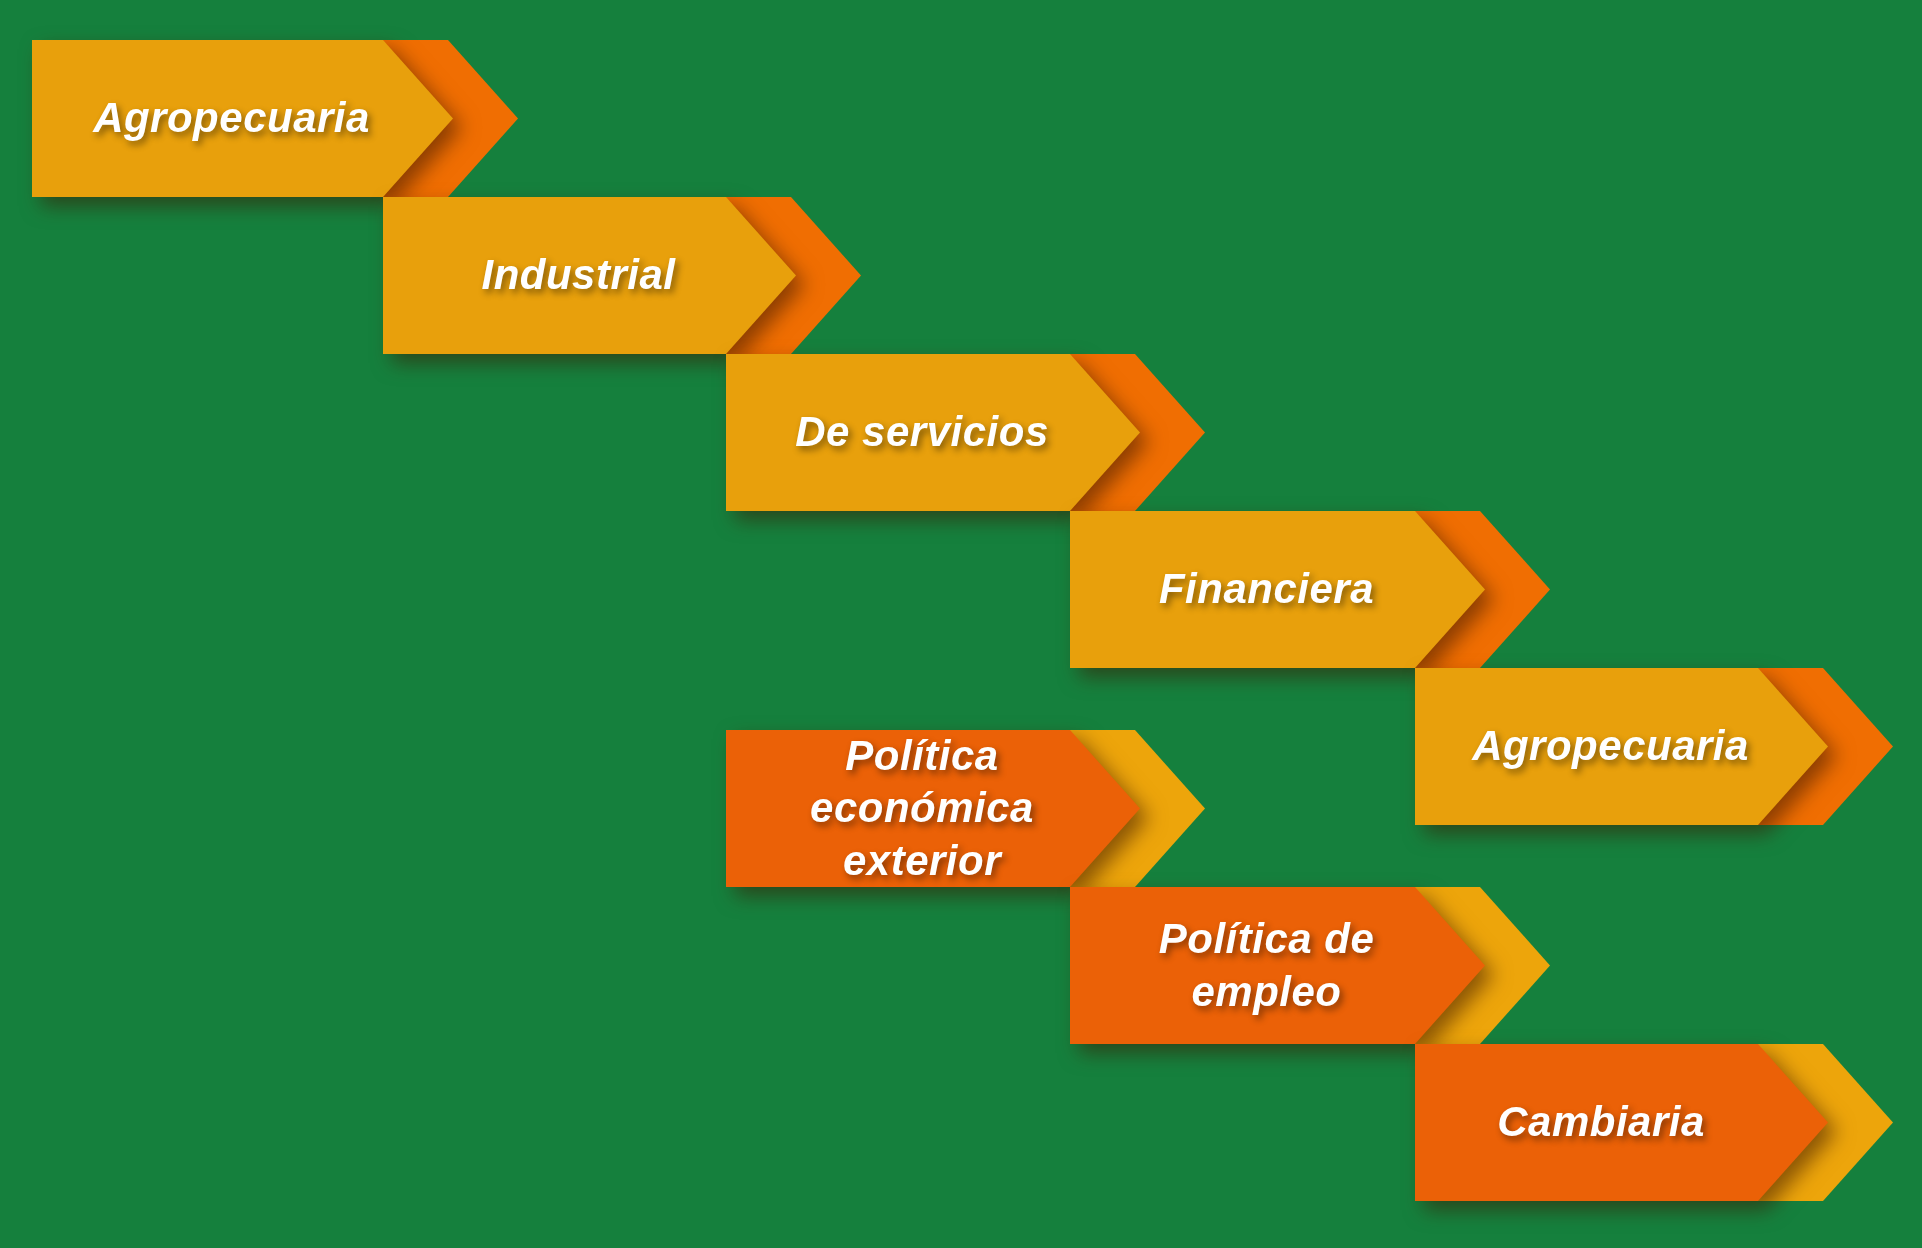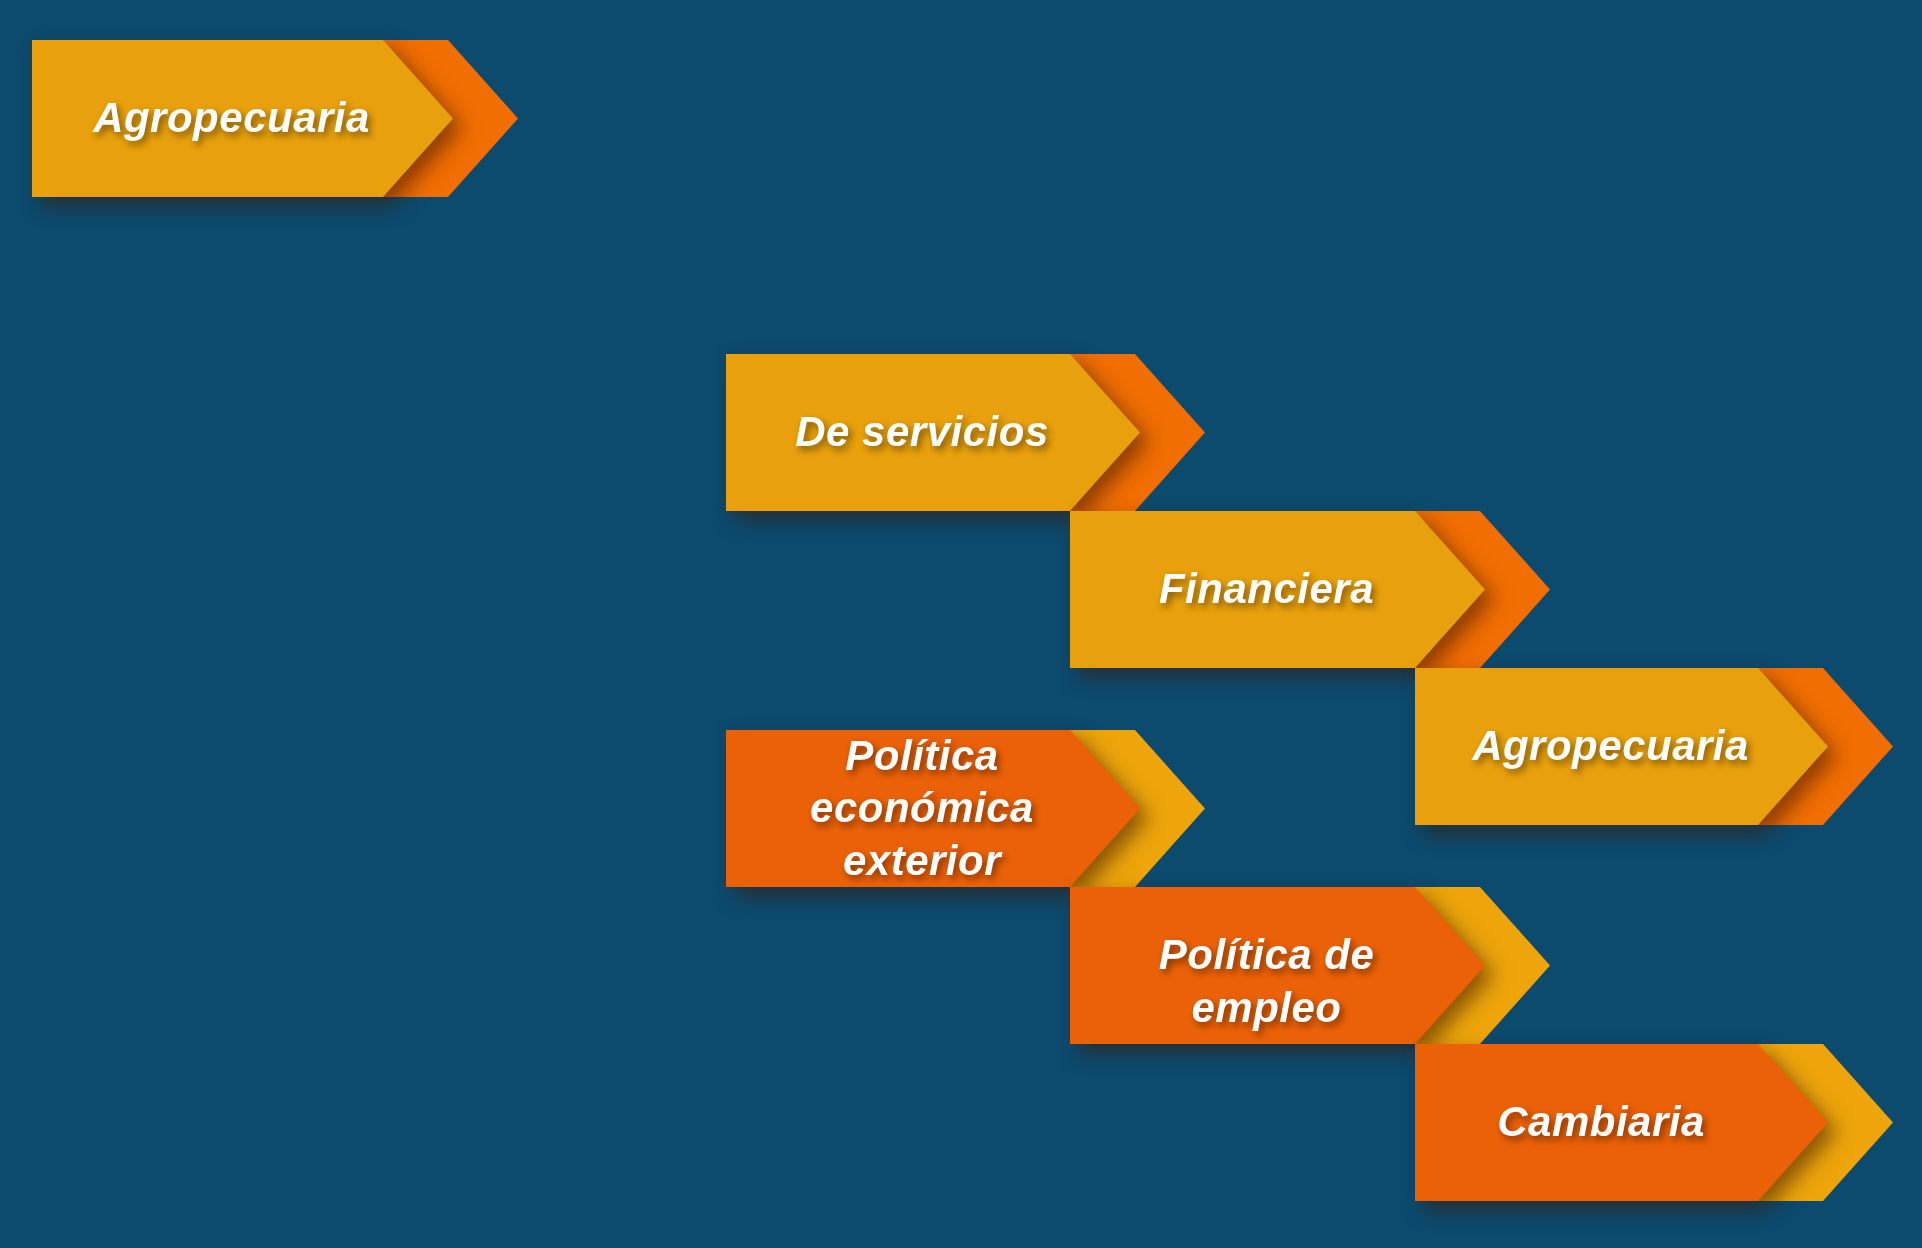--- a/index.html
+++ b/index.html
@@ -54,27 +54,34 @@
     line-height: 1.25;
     letter-spacing: 0.5px;
     text-shadow: 3px 4px 7px rgba(0, 0, 0, 0.45);
     padding: 0 26px;
     box-sizing: border-box;
   }
 </style>
 </head>
 <body>
 
-<div id="diagram-canvas" style="background: #0c4a6e;">
+<div id="diagram-canvas" style="background: #15803d;">
     <div class="banner" style="left: 32px; top: 40px; width: 486px; height: 157px;">
       <div class="chevron-back" style="background: rgb(240, 110, 2); clip-path: polygon(65px 0px, 416px 0px, 486px 78.5px, 416px 157px, 65px 157px);"></div>
       <div class="arrow-wrap">
         <div class="arrow-front" style="background: rgb(232, 160, 12); clip-path: polygon(0px 0px, 351px 0px, 421px 78.5px, 351px 157px, 0px 157px);"></div>
       </div>
       <div class="banner-label" style="width: 399px;">Agropecuaria</div>
+    </div>
+    <div class="banner" style="left: 383px; top: 197px; width: 478px; height: 157px;">
+      <div class="chevron-back" style="background: rgb(240, 110, 2); clip-path: polygon(65px 0px, 408px 0px, 478px 78.5px, 408px 157px, 65px 157px);"></div>
+      <div class="arrow-wrap">
+        <div class="arrow-front" style="background: rgb(232, 160, 12); clip-path: polygon(0px 0px, 343px 0px, 413px 78.5px, 343px 157px, 0px 157px);"></div>
+      </div>
+      <div class="banner-label" style="width: 391px;">Industrial</div>
     </div>
     <div class="banner" style="left: 726px; top: 354px; width: 479px; height: 157px; padding-left: 44px;">
       <div class="chevron-back" style="background: rgb(240, 110, 2); clip-path: polygon(65px 0px, 409px 0px, 479px 78.5px, 409px 157px, 65px 157px);"></div>
       <div class="arrow-wrap">
         <div class="arrow-front" style="background: rgb(232, 160, 12); clip-path: polygon(0px 0px, 344px 0px, 414px 78.5px, 344px 157px, 0px 157px);"></div>
       </div>
       <div class="banner-label" style="width: 392px;">De servicios</div>
     </div>
     <div class="banner" style="left: 1070px; top: 511px; width: 480px; height: 157px;">
       <div class="chevron-back" style="background: rgb(240, 110, 2); clip-path: polygon(65px 0px, 410px 0px, 480px 78.5px, 410px 157px, 65px 157px);"></div>
@@ -95,21 +102,21 @@
       <div class="arrow-wrap">
         <div class="arrow-front" style="background: rgb(235, 97, 7); clip-path: polygon(0px 0px, 344px 0px, 414px 78.5px, 344px 157px, 0px 157px);"></div>
       </div>
       <div class="banner-label" style="width: 392px;">Política económica exterior</div>
     </div>
     <div class="banner" style="left: 1070px; top: 887px; width: 480px; height: 157px;">
       <div class="chevron-back" style="background: rgb(237, 165, 11); clip-path: polygon(65px 0px, 410px 0px, 480px 78.5px, 410px 157px, 65px 157px);"></div>
       <div class="arrow-wrap">
         <div class="arrow-front" style="background: rgb(235, 97, 7); clip-path: polygon(0px 0px, 345px 0px, 415px 78.5px, 345px 157px, 0px 157px);"></div>
       </div>
-      <div class="banner-label" style="width: 393px; margin-top: 16px;">Política de empleo</div>
+      <div class="banner-label" style="width: 393px;">Política de empleo</div>
     </div>
     <div class="banner" style="left: 1415px; top: 1044px; width: 478px; height: 157px;">
       <div class="chevron-back" style="background: rgb(237, 165, 11); clip-path: polygon(65px 0px, 408px 0px, 478px 78.5px, 408px 157px, 65px 157px);"></div>
       <div class="arrow-wrap">
         <div class="arrow-front" style="background: rgb(235, 97, 7); clip-path: polygon(0px 0px, 343px 0px, 413px 78.5px, 343px 157px, 0px 157px);"></div>
       </div>
       <div class="banner-label" style="width: 391px; padding-left: 7px;">Cambiaria</div>
     </div>
   </div>
 

